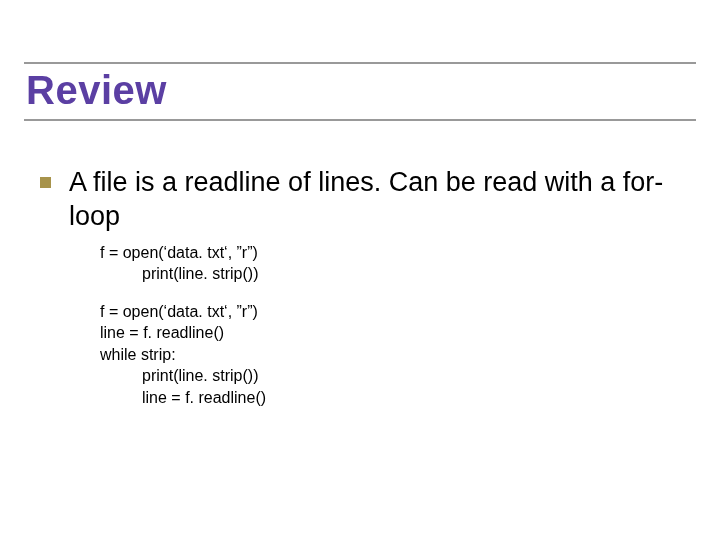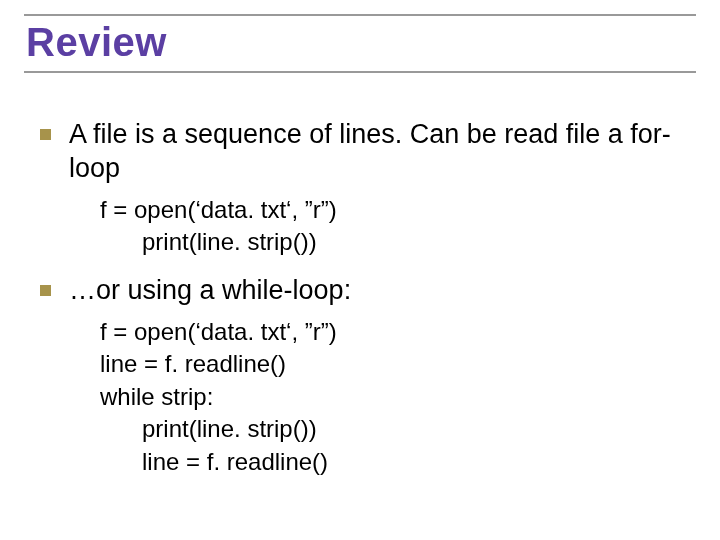--- a/index.html
+++ b/index.html
@@ -9,20 +9,21 @@
     height: 540px;
     background: #ffffff;
     font-family: Arial, Helvetica, sans-serif;
     overflow: hidden;
   }
   .slide {
     position: relative;
     width: 720px;
     height: 384px;
     box-sizing: border-box;
+    margin-top: 48px;
   }
   .title-wrap {
     position: absolute;
     left: 24px;
     right: 24px;
     top: 14px;
   }
   .title-line-top {
     border-top: 2px solid #999;
     width: 100%;
@@ -63,21 +64,21 @@
   }
   .point-text {
     font-size: 27px;
     line-height: 1.25;
     color: #000;
   }
   .code-block {
     margin-left: 60px;
     margin-top: 8px;
     margin-bottom: 16px;
-    font-size: 24px;
+    font-size: 16px;
     line-height: 1.35;
     color: #000;
   }
   .code-indent {
     margin-left: 42px;
   }
   .code-indent2 {
     margin-left: 42px;
   }
 </style>
@@ -89,31 +90,27 @@
   <div class="title-wrap">
     <div class="title-line-top"></div>
     <div class="title-text">Review</div>
     <div class="title-line-bottom"></div>
   </div>
 
   <div class="body">
 
     <div class="point">
       <div class="bullet"></div>
-      <div class="point-text">A file is a sequence of lines.  Can be read file a for-loop</div>
+      <div class="point-text">A file is a readline of lines.  Can be read with a for-loop</div>
     </div>
     <div class="code-block">
       <div>f = open(‘data. txt‘, ”r”)</div>
       <div class="code-indent">print(line. strip())</div>
     </div>
 
-    <div class="point">
-      <div class="bullet"></div>
-      <div class="point-text">…or using a while-loop:</div>
-    </div>
     <div class="code-block">
       <div>f = open(‘data. txt‘, ”r”)</div>
       <div>line = f. readline()</div>
       <div>while strip:</div>
       <div class="code-indent2">print(line. strip())</div>
       <div class="code-indent2">line = f. readline()</div>
     </div>
 
   </div>
 

